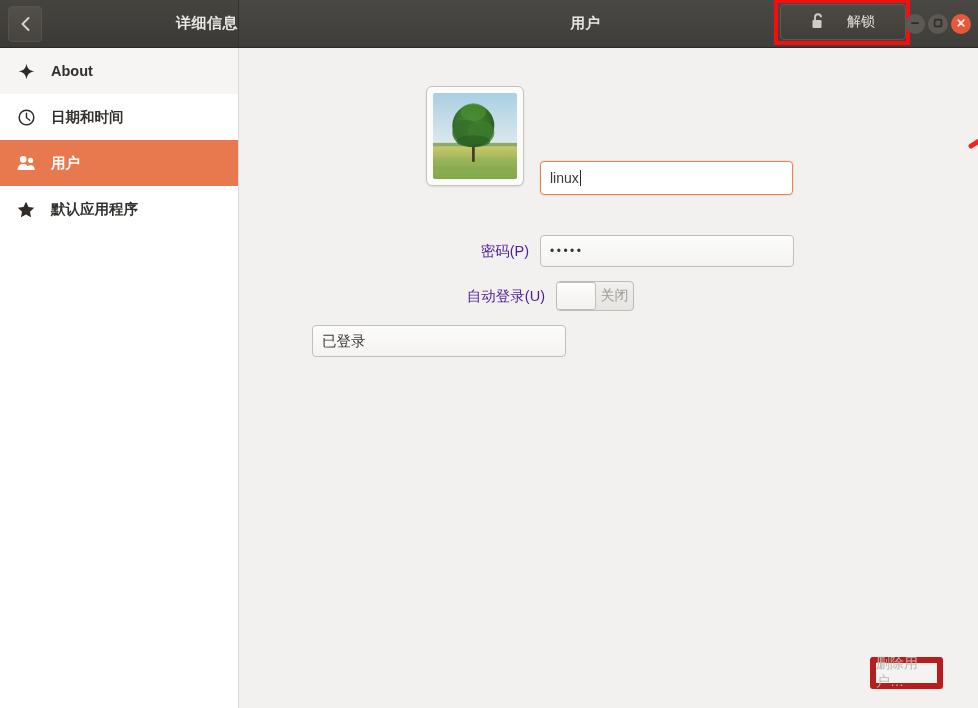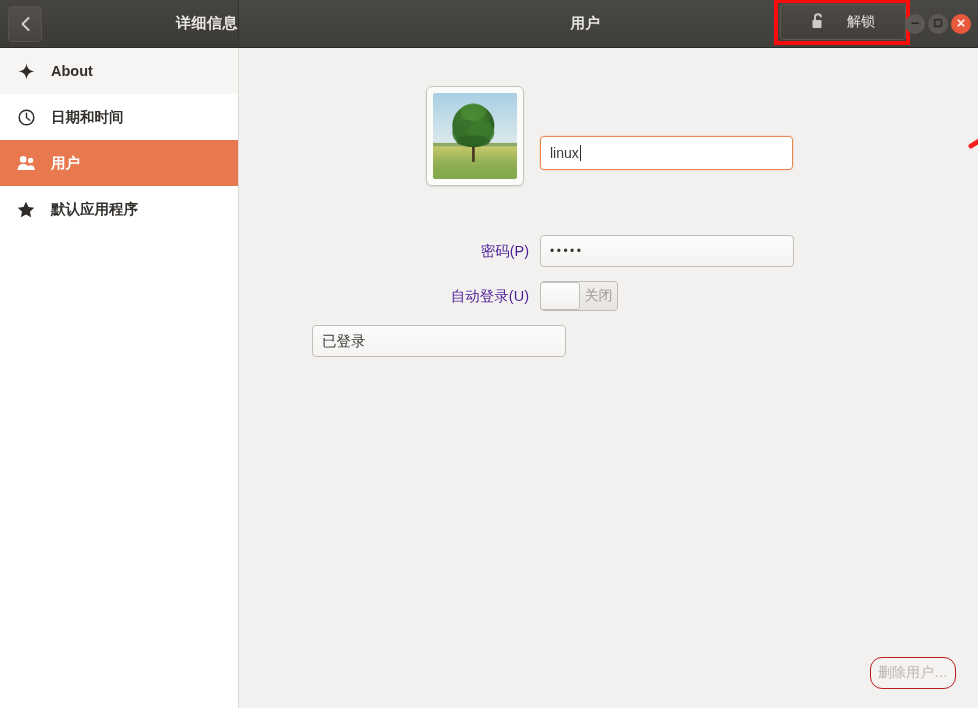--- a/index.html
+++ b/index.html
@@ -279,23 +279,23 @@
     flex: 1;
     text-align: center;
     color: #9e9a95;
     font-size: 14px;
   }
 
   
   .del-btn {
     position: absolute;
     left: 630px; top: 609px;
-    width: 86px; height: 32px;
-    border: 1px solid #b91c1c;
-    border-radius: 12px;
+    width: 73px; height: 32px;
+    border: 6px solid #b91c1c;
+    border-radius: 3px;
     background: #f4f3f1;
     color: #bab6b1;
     font-size: 14px;
     display: flex;
     align-items: center;
     justify-content: center;
     box-sizing: border-box;
     cursor: default;
   }
 </style>
@@ -436,36 +436,36 @@
           <rect x="46.5" y="58" width="3.2" height="22" fill="#4a3724"></rect>
           <ellipse cx="48" cy="38" rx="25" ry="25" fill="url(#leaf)"></ellipse>
           <ellipse cx="40" cy="46" rx="17" ry="15" fill="#36702a" opacity="0.85"></ellipse>
           <ellipse cx="57" cy="46" rx="16" ry="14" fill="#3d7d2e" opacity="0.8"></ellipse>
           <ellipse cx="48" cy="22" rx="15" ry="10" fill="#4a8c33" opacity="0.75"></ellipse>
           <ellipse cx="48" cy="56" rx="20" ry="7" fill="#2b5f22" opacity="0.7"></ellipse>
         </svg>
       </div>
     </div>
 
-    <div class="row" style="left:72px; top:88px;">
+    <div class="row" style="left:72px; top:113px;">
       <div class="row-label"></div>
       <div class="fld name">
         <span>linux</span>
           <span class="caret"></span>
       </div>
     </div>
 
     <div class="row" style="left:72px; top:187px;">
       <div class="row-label">密码(P)</div>
       <div class="fld">
         <span class="dots">•••••</span>
       </div>
     </div>
 
-    <div class="row" style="left:72px; top:233px;">
+    <div class="row" style="left:88px; top:233px;">
       <div class="row-label">自动登录(U)</div>
       <div class="toggle">
         <div class="knob"></div>
         <div class="toggle-text">关闭</div>
       </div>
     </div>
 
     <div class="row" style="left:72px; top:277px;">
       <div class="fld">
         <span>已登录</span>

